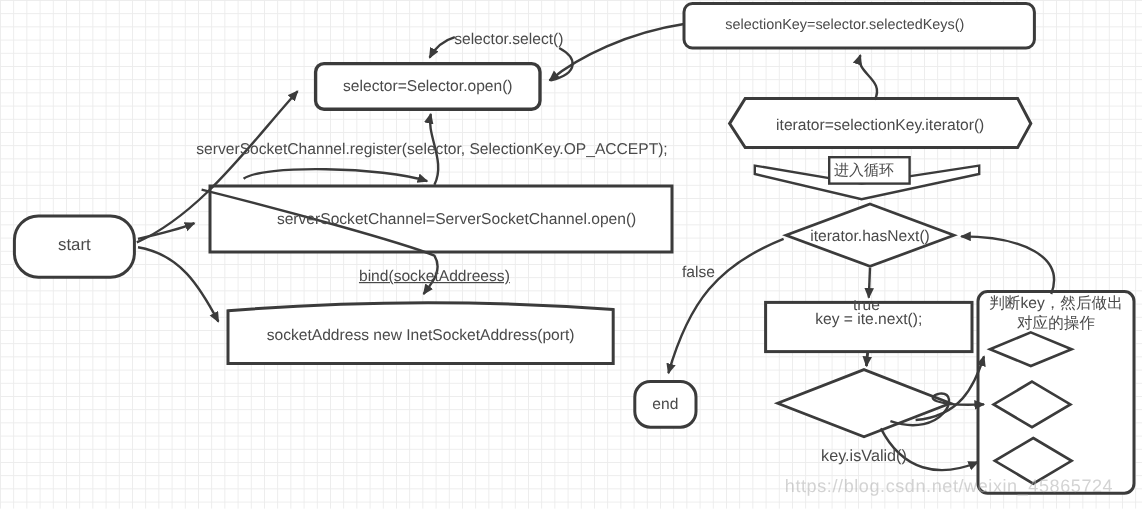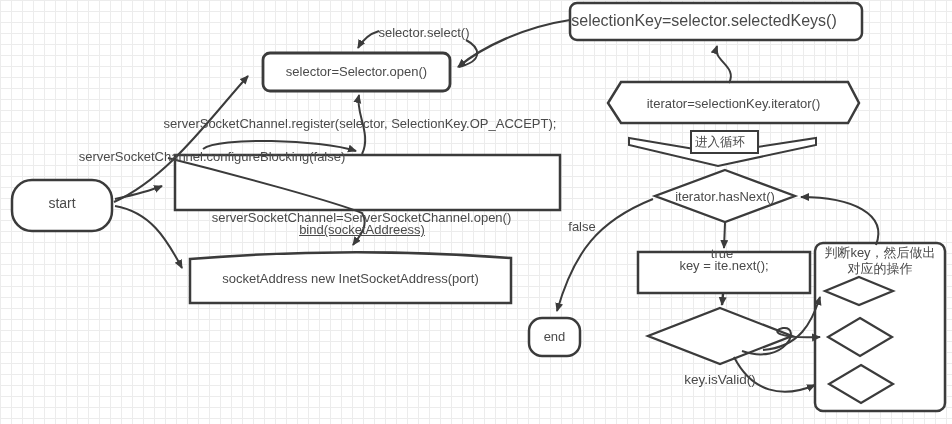--- a/index.html
+++ b/index.html
@@ -74,27 +74,26 @@
     <path d="M742,351 C786,366 802,326 783,328 C770,331 778,339 820,337" fill="none" stroke="#3b3b3b" stroke-width="2" marker-end="url(#ah)"></path>
     <path d="M734,357 C752,392 782,399 815,385" fill="none" stroke="#3b3b3b" stroke-width="2" marker-end="url(#ah)"></path>
   </svg>
 
   <div class="lbl" style="left:12px;top:196px;width:100px;font-size:14px;">start</div>
 
   <div class="lbl" style="left:263px;top:64px;width:187px;">selector=Selector.open()</div>
 
   <div class="lbl" style="left:370px;top:25px;width:108px;">selector.select()</div>
 
-  <div class="lbl" style="left:570px;top:13px;width:268px;font-size:16px;">selectionKey=selector.selectedKeys()</div>
+  <div class="lbl" style="left:570px;top:13px;width:268px;font-size:12px;">selectionKey=selector.selectedKeys()</div>
 
   <div class="lbl" style="left:150px;top:116px;width:420px;">serverSocketChannel.register(selector, SelectionKey.OP_ACCEPT);</div>
 
-  <div class="lbl" style="left:62px;top:149px;width:300px;">serverSocketChannel.configureBlocking(false)</div>
 
-  <div class="lbl" style="left:169px;top:175px;width:385px;margin-top:35px;">serverSocketChannel=ServerSocketChannel.open()</div>
+  <div class="lbl" style="left:188px;top:175px;width:385px;">serverSocketChannel=ServerSocketChannel.open()</div>
 
   <div class="lbl" style="left:292px;top:222px;width:140px;text-decoration:underline;">bind(socketAddreess)</div>
 
   <div class="lbl" style="left:190px;top:271px;width:321px;">socketAddress new InetSocketAddress(port)</div>
 
   <div class="lbl" style="left:608px;top:96px;width:251px;">iterator=selectionKey.iterator()</div>
 
   <div class="lbl small" style="left:691px;top:135px;width:58px;">进入循环</div>
 
   <div class="lbl" style="left:655px;top:189px;width:140px;">iterator.hasNext()</div>
@@ -109,14 +108,15 @@
 
   <div class="lbl" style="left:818px;top:245px;width:124px;line-height:16px;font-size:13px;">
     <div>判断key，然后做出</div>
     <div>对应的操作</div>
   </div>
 
   <div class="lbl" style="left:558px;top:219px;width:48px;">false</div>
 
   <div class="lbl" style="left:529px;top:329px;width:51px;">end</div>
 
+  <div class="wm" style="left:654px;top:397px;width:298px;">https://blog.csdn.net/weixin_45865724</div>
 
 </div>
 
 </body></html>

